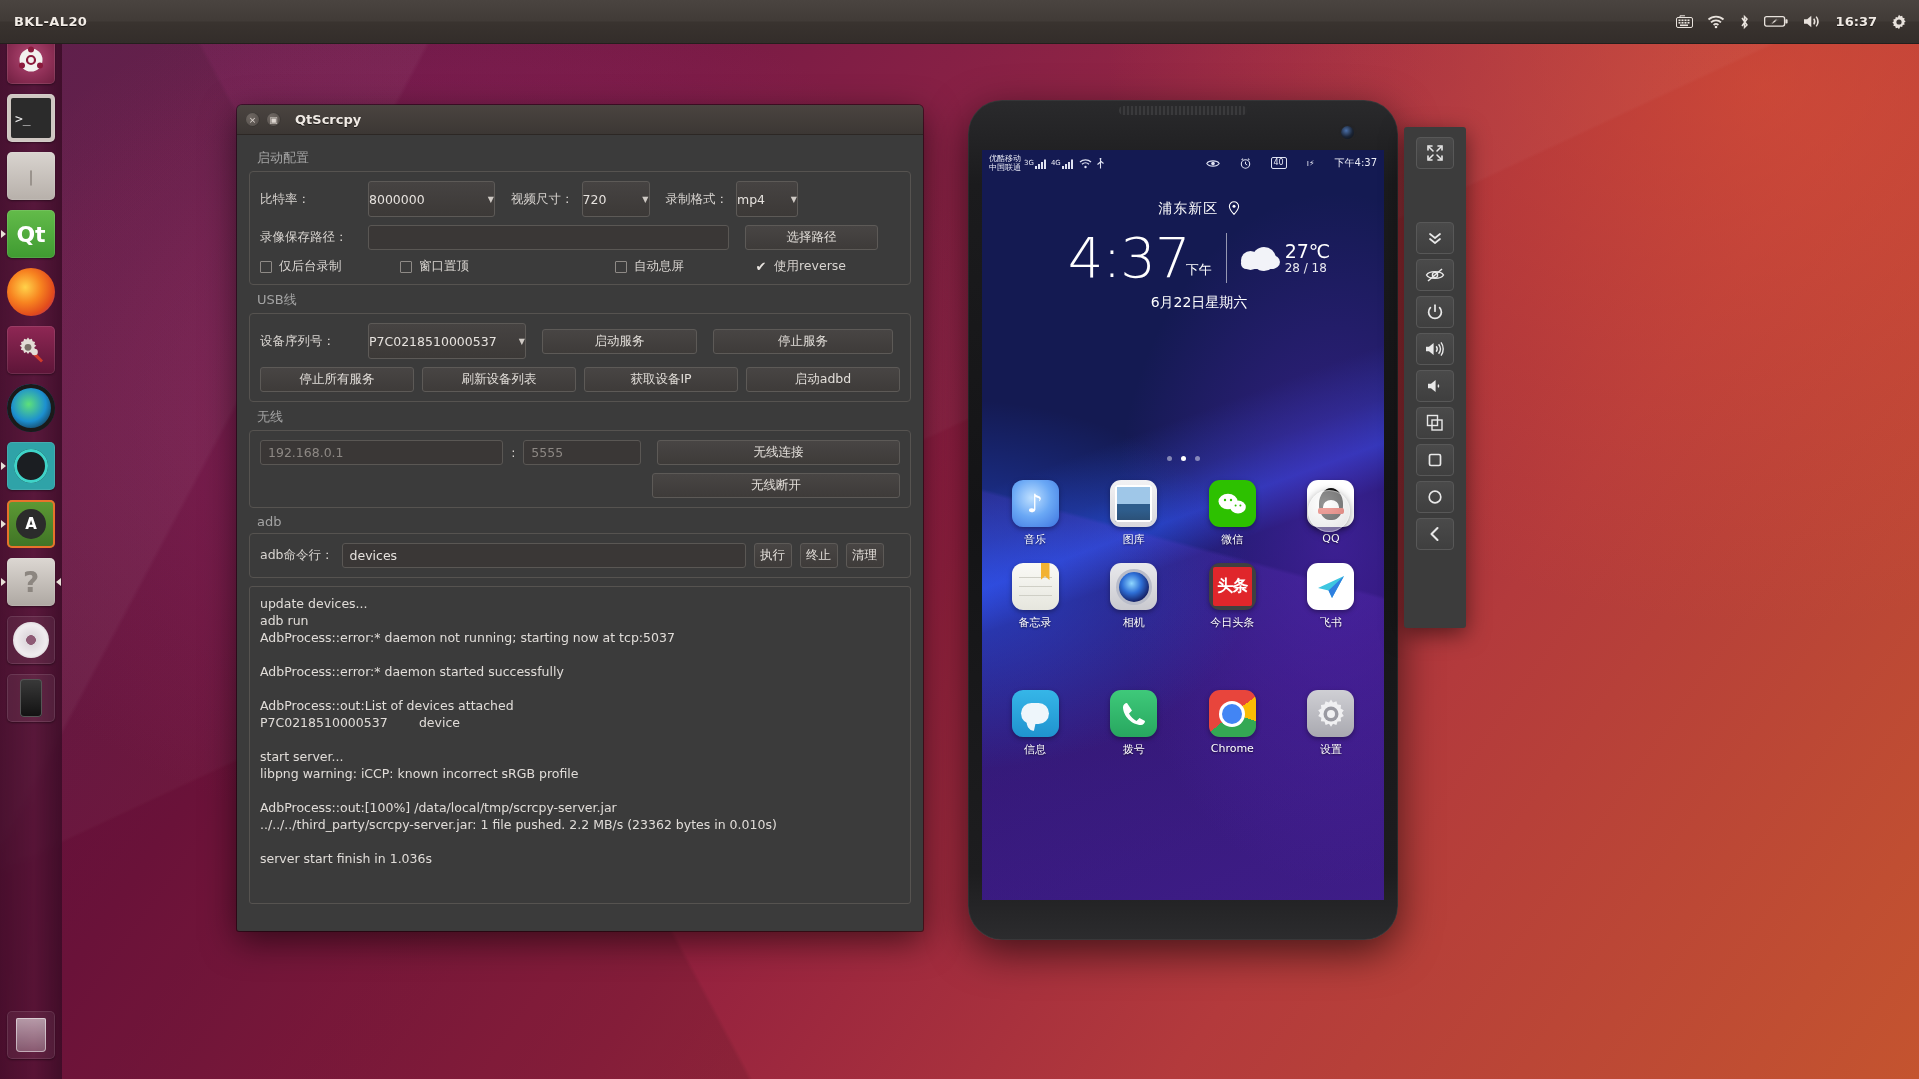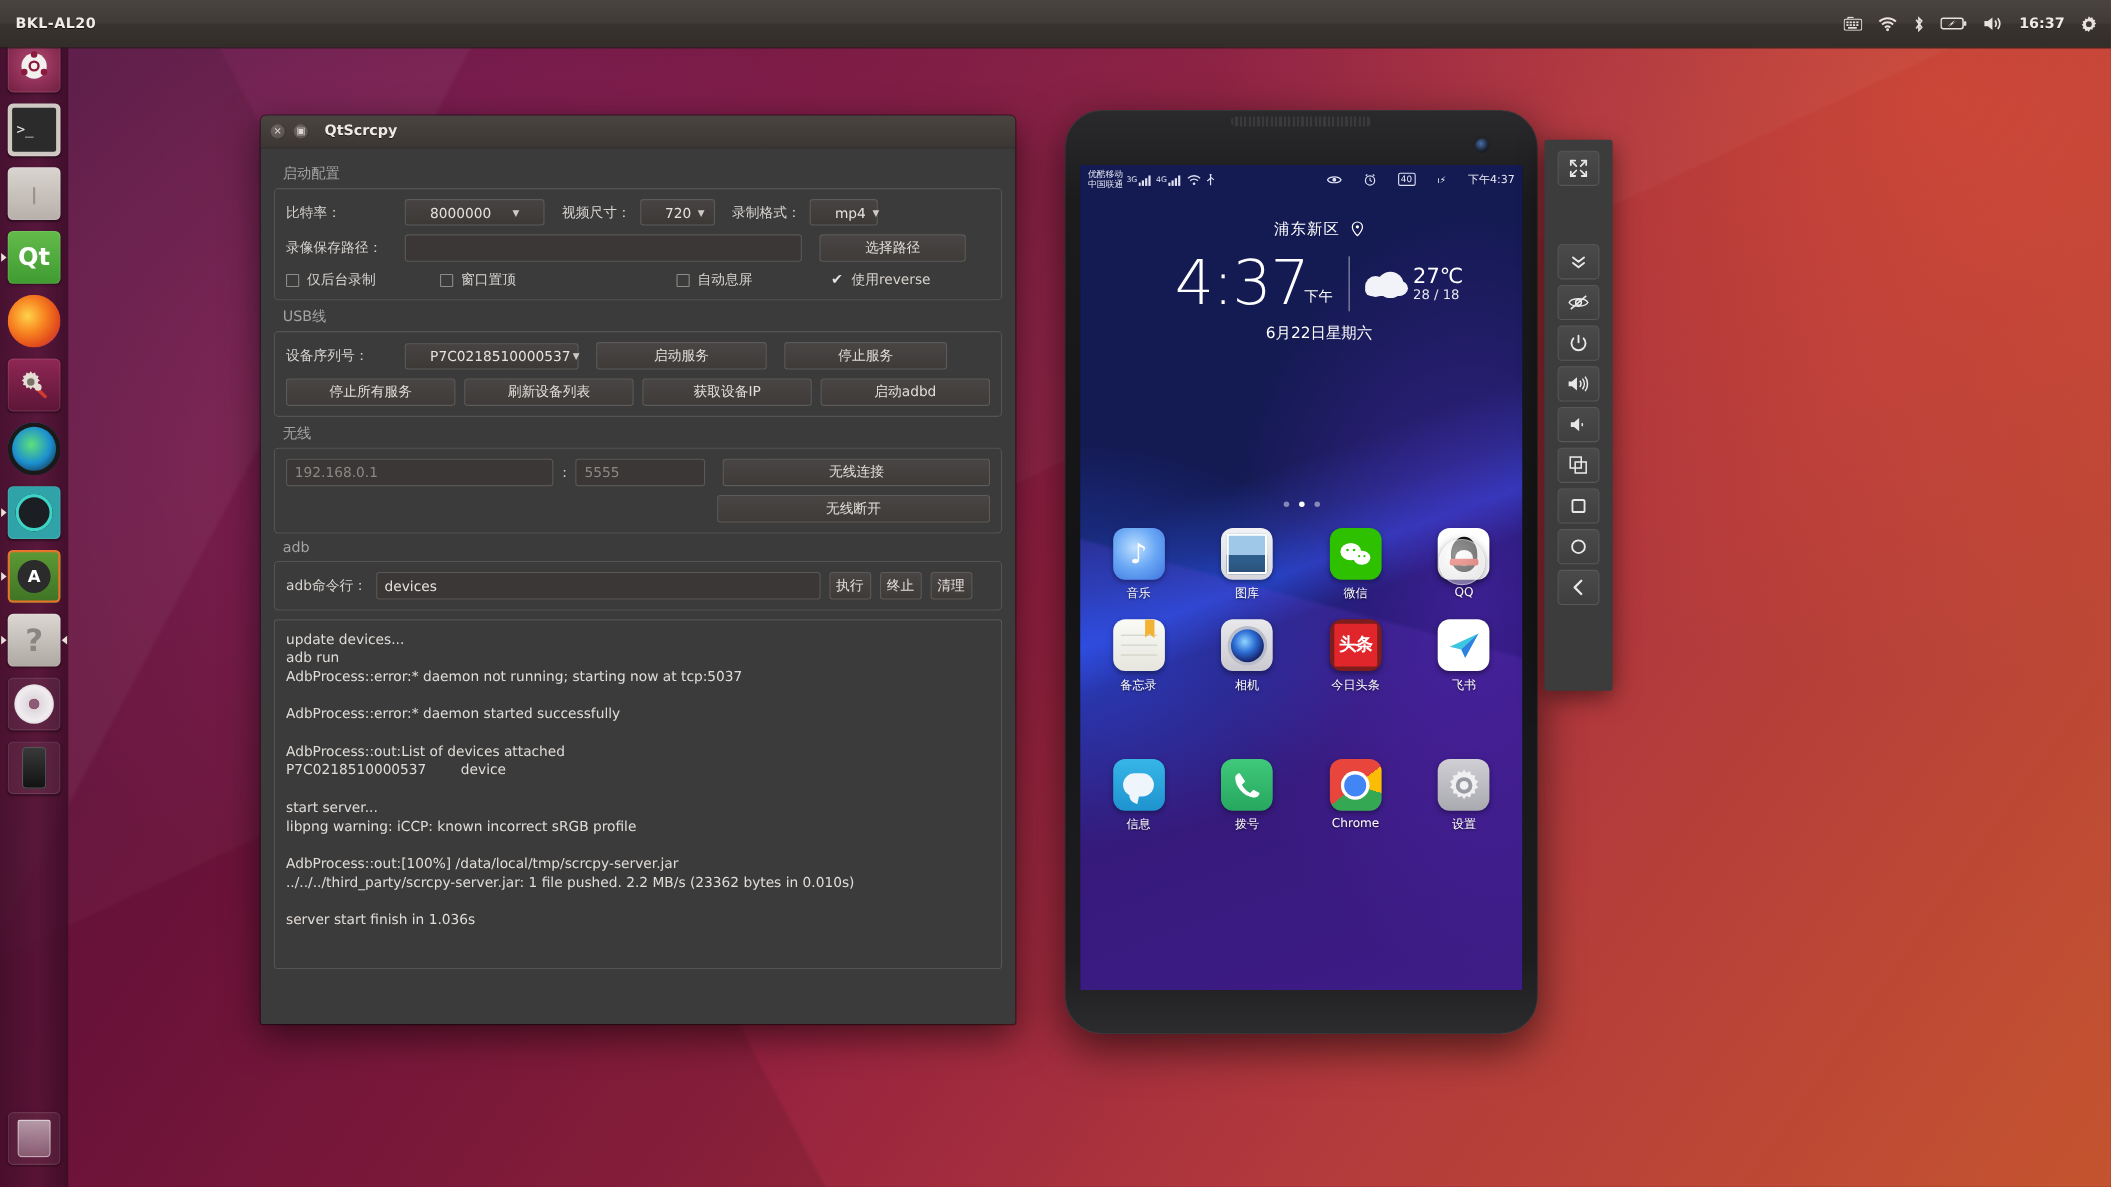--- a/index.html
+++ b/index.html
@@ -131,23 +131,23 @@
   #qt-body { padding:8px 12px 10px 12px; }
   .grp-label { color:#a3a3a3; font-size:13px; padding:6px 0 4px 8px; }
   .grp-box { border:1px solid #565350; border-radius:4px; padding:9px 10px; background:#3b3b3b; }
 
   .row { display:flex; align-items:center; gap:8px; margin-bottom:8px; }
   .row:last-child { margin-bottom:0; }
   .lbl { color:#d8d4d0; font-size:12.5px; white-space:nowrap; }
 
   .combo {
     background: linear-gradient(180deg,#464342,#3c3937);
-    border:1px solid #5d5a57; border-radius:3px; height:24px;
+    border:1px solid #5d5a57; border-radius:3px; height:36px;
     color:#e6e2de; font-size:12.5px; display:flex; align-items:center;
-    padding:0 22px; position:relative; white-space:nowrap;
+    padding:0 0; position:relative; white-space:nowrap;
   }
   .combo .arrow { margin-left:auto; padding-left:6px; color:#cfcac5; font-size:8px; }
   .txtinput {
     background:#3a3736; border:1px solid #5a5754; border-radius:3px; height:25px;
     color:#e6e2de; font-size:12.5px; display:flex; align-items:center; padding:0 7px;
   }
   .txtinput.ph { color:#8d8884; }
   .btn {
     background: linear-gradient(180deg,#484544,#3e3b39);
     border:1px solid #5d5a57; border-radius:3px; height:25px;
@@ -245,21 +245,21 @@
   .ic-qq .scarf { position:absolute; left:50%; transform:translateX(-50%); top:28px; width:26px;height:6px;
      background:#e03b2f; border-radius:2px; }
   .ic-notes { background:linear-gradient(180deg,#fafaf6,#e6e6de); }
   .ic-notes .bm { position:absolute; right:9px; top:0; width:9px;height:17px; background:#f2b233;
      clip-path: polygon(0 0,100% 0,100% 100%,50% 78%,0 100%); }
   .ic-notes .ln { position:absolute; left:7px; right:7px; height:1px; background:#cfcfc6; }
   .ic-camera { background:linear-gradient(180deg,#e9e9ec,#c9c9cf); }
   .ic-camera .lens { width:30px;height:30px;border-radius:50%;
      background: radial-gradient(circle at 42% 38%, #8fd7ff 0%, #2e6fd6 38%, #16246b 72%, #0a0f2e 100%);
      box-shadow:0 0 0 3px #b9bcc9; }
-  .ic-toutiao { background:#7f1d1d; padding:4px; }
+  .ic-toutiao { background:#404040; padding:4px; }
   .ic-toutiao .in { width:100%;height:100%; background:#e0262b; border-radius:2px; color:#fff;
      font-size:16px; font-weight:bold; display:flex;align-items:center;justify-content:center; letter-spacing:-1px;}
   .ic-feishu { background:#fff; border-radius:50%; }
   .ic-msg { background:linear-gradient(180deg,#36b6e8,#1f93cf); }
   .ic-msg .bub { width:28px;height:21px;background:#eef6fb;border-radius:11px; position:relative; }
   .ic-msg .bub:after{content:"";position:absolute;left:5px;bottom:-6px;width:9px;height:9px;background:#eef6fb;
      border-radius:0 0 0 8px; transform:rotate(12deg);}
   .ic-dial { background:linear-gradient(180deg,#3fc97a,#27a75f); color:#fff; font-size:24px; }
   .ic-chrome { border-radius:50%;
      background: conic-gradient(from -65deg, #e8453c 0 33%, #fbbc05 33% 48%, #34a853 48% 82%, #e8453c 82% 100%); }
@@ -513,21 +513,21 @@
 
     <div class="grp-label">USB线</div>
     <div class="grp-box">
       <div class="row">
         <span class="lbl" style="width:100px">设备序列号：</span>
         <div class="combo" style="width:158px">
           <span>P7C0218510000537</span>
           <span class="arrow" style="padding-left:2px">▼</span>
         </div>
         <div class="btn" style="width:155px;margin-left:8px">启动服务</div>
-        <div class="btn" style="width:148px;margin-left:8px">停止服务</div>
+        <div class="btn" style="width:180px;margin-left:8px">停止服务</div>
       </div>
       <div class="row">
         <div class="btn" style="width:155px">停止所有服务</div>
         <div class="btn" style="width:155px">刷新设备列表</div>
         <div class="btn" style="width:155px">获取设备IP</div>
         <div class="btn" style="width:155px">启动adbd</div>
       </div>
     </div>
 
     <div class="grp-label">无线</div>

